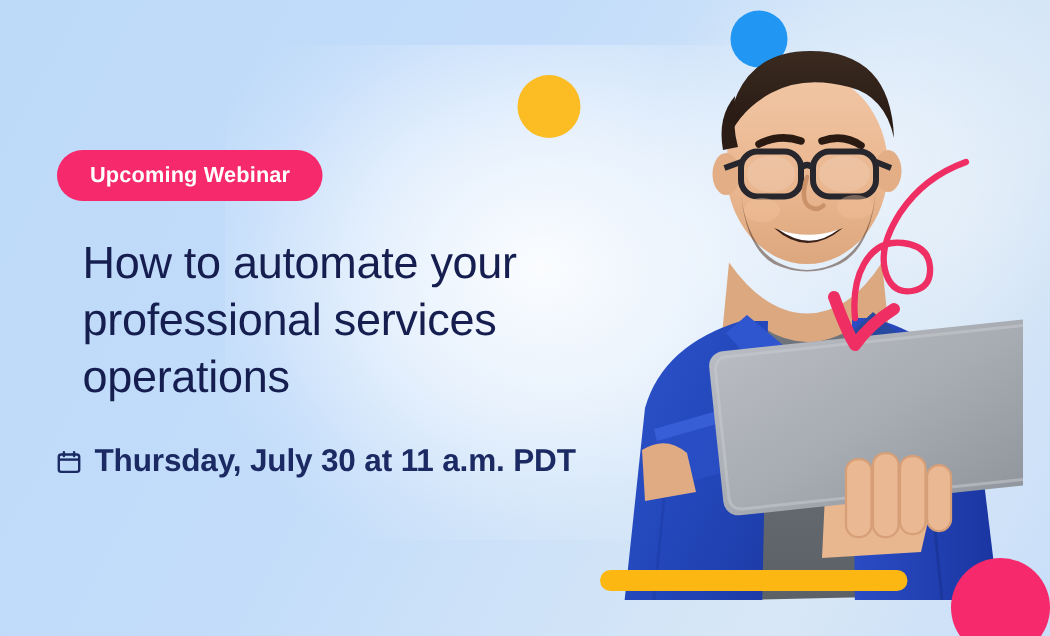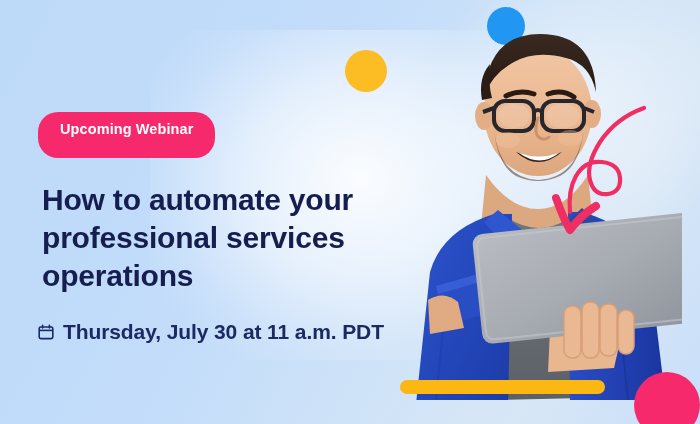--- a/index.html
+++ b/index.html
@@ -84,31 +84,30 @@
     top: 100px;
     width: 340px;
   }
   .badge {
     display: inline-block;
     background: #f5296b;
     color: #ffffff;
     font-size: 14.5px;
     font-weight: bold;
     letter-spacing: 0.1px;
-    padding: 10px 22px 21px 22px;
+    padding: 10px 22px 9px 22px;
     border-radius: 20px;
     line-height: 1;
     white-space: nowrap;
-    margin-top: 12px;
   }
   .headline {
-    margin: 23px 0 0 4px;
+    margin: 23px 0 0 17px;
     font-size: 30px;
     line-height: 1.27;
-    font-weight: bold;
+    font-weight: normal;
     color: #151e4f;
     letter-spacing: -0.2px;
     max-width: 330px;
   }
   .date-row {
     display: flex;
     align-items: center;
     gap: 9px;
     margin-top: 25px;
   }

